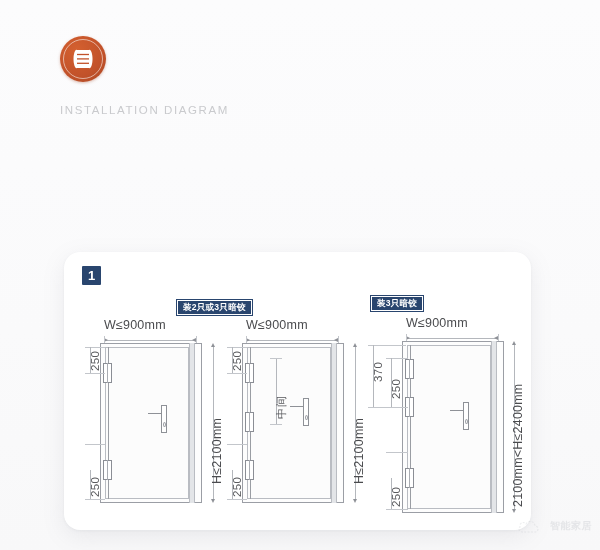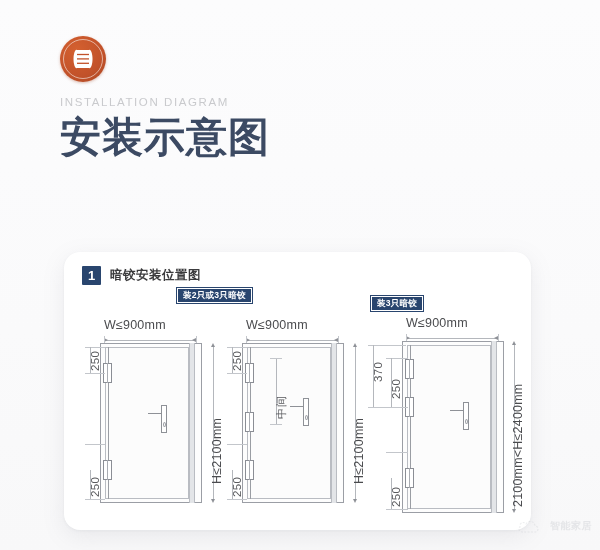--- a/index.html
+++ b/index.html
@@ -18,21 +18,21 @@
     width:46px;height:46px;border-radius:50%;
     background:radial-gradient(circle at 36% 30%,#d4602f 0%,#c2522a 60%,#ab4722 100%);
     position:relative;box-shadow:0 1px 3px rgba(160,70,35,.35);
   }
   .logo-badge::after{
     content:"";position:absolute;inset:3px;border-radius:50%;
     border:1.2px solid rgba(255,255,255,.55);
   }
   .logo-glyph{position:absolute;left:0;top:0;width:46px;height:46px;}
   .subtitle{
-    margin-top:14px;
+    margin-top:22px;
     font-size:11.5px;letter-spacing:1.6px;color:#c9cacd;
     font-weight:400;white-space:nowrap;
   }
   .title{
     margin-top:8px;
     font-size:41px;line-height:1.05;
     color:#3c4a63;
     font-weight:bold;
     letter-spacing:1px;
     white-space:nowrap;
@@ -153,31 +153,29 @@
       <path d="M29.5 13.5 C33.5 15.5 33.5 30.5 29.5 32.5 L29.5 13.5 Z" fill="#ffffff"></path>
       <rect x="16" y="14" width="14" height="18" fill="#ffffff"></rect>
       <g stroke="#c2522a" stroke-width="1.3">
         <line x1="17" y1="18.5" x2="29" y2="18.5"></line>
         <line x1="17" y1="22.9" x2="29" y2="22.9"></line>
         <line x1="17" y1="27.3" x2="29" y2="27.3"></line>
       </g>
     </svg>
   </div>
   <div class="subtitle">INSTALLATION DIAGRAM</div>
-  <div class="title">安装示意图</div>
 </div>
 
 <div class="card">
 
   <div class="sec-head">
     <div class="sec-num">1</div>
-    <div class="sec-title">暗铰安装位置图</div>
-  </div>
-
-  <div class="tag" style="left:113px;top:36px;">装2只或3只暗铰</div>
+  </div>
+
+  <div class="tag" style="left:113px;top:48px;">装2只或3只暗铰</div>
   <div class="tag" style="left:307px;top:44px;">装3只暗铰</div>
 
   <div class="diagram" style="left:18px;top:62px;width:150px;height:200px;">
 
     <div class="lbl-h" style="left:22px;top:4px;">W≤900mm</div>
     <div class="dim-h" style="left:22px;top:26px;width:92px;"></div>
     <div class="arrow-r" style="left:22px;top:23.5px;"></div>
     <div class="arrow-l" style="left:110px;top:23.5px;"></div>
     <div class="tick-v" style="left:22px;top:22px;height:10px;"></div>
     <div class="tick-v" style="left:114px;top:22px;height:10px;"></div>

